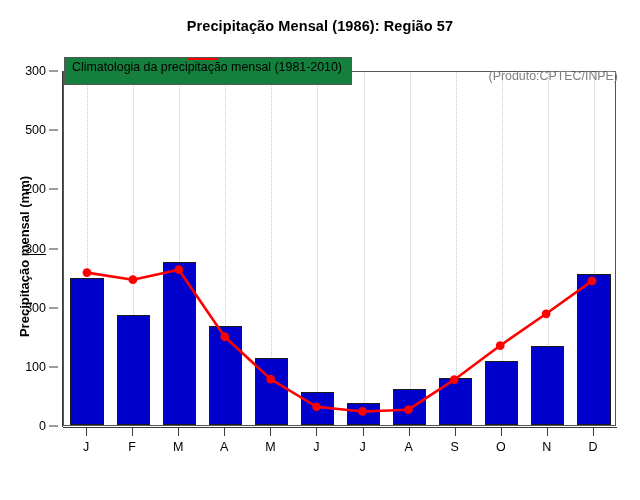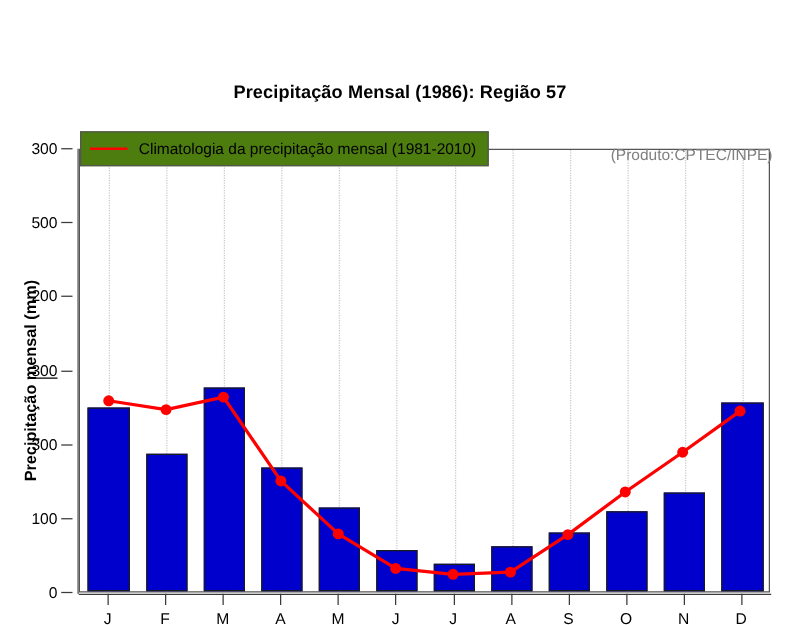--- a/index.html
+++ b/index.html
@@ -14,21 +14,20 @@
     color: #000000;
     overflow: hidden;
     position: relative;
   }
   #figure {
     position: absolute;
     left: 0;
     top: 0;
     width: 640px;
     height: 416px;
-    margin-top: 48px;
   }
   #chart-title {
     position: absolute;
     left: 0;
     top: 18px;
     width: 640px;
     text-align: center;
     font-size: 14.5px;
     font-weight: bold;
     letter-spacing: 0.1px;
@@ -142,25 +141,26 @@
     font-weight: bold;
   }
   
   #legend {
     position: absolute;
     left: 64px;
     top: 57px;
     height: 28px;
     box-sizing: border-box;
     border: 1px solid #555555;
-    background: #4d7c0f;
+    background: #15803d;
     display: flex;
     align-items: center;
     padding: 0 9px 0 7px;
     z-index: 12;
+    flex-direction: column;
   }
   #legend-swatch {
     width: 30px;
     height: 0;
     border-top: 2.4px solid #ff0000;
     margin-right: 9px;
     flex: 0 0 auto;
   }
   #legend-text {
     font-size: 12.4px;

